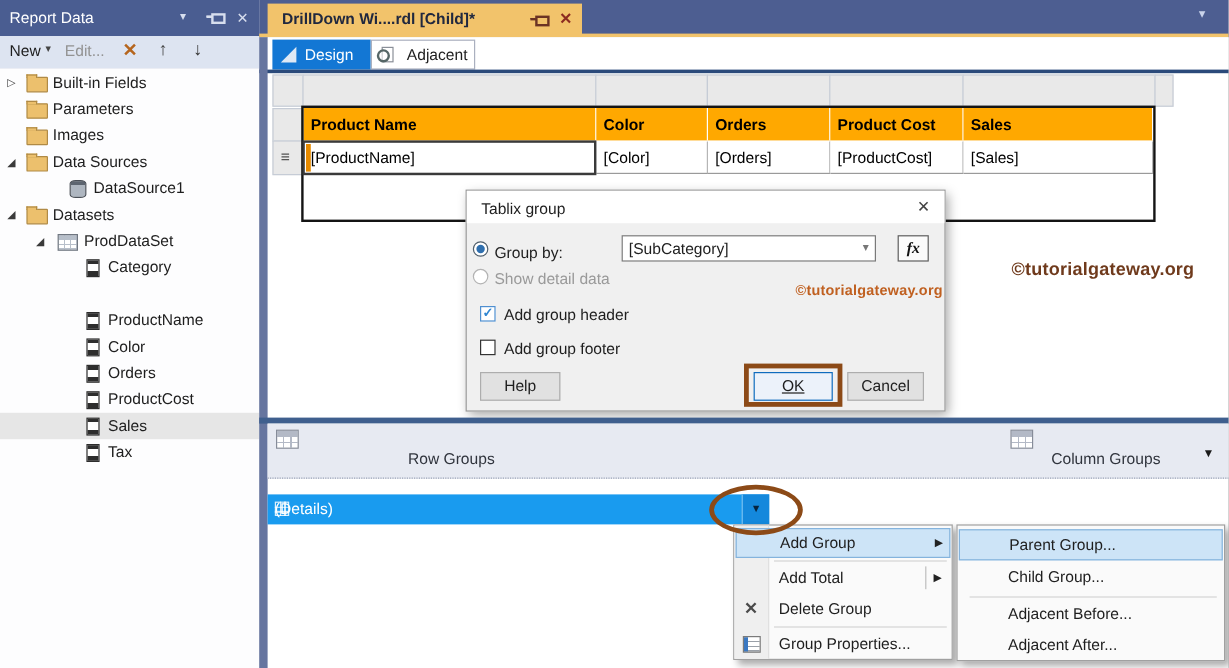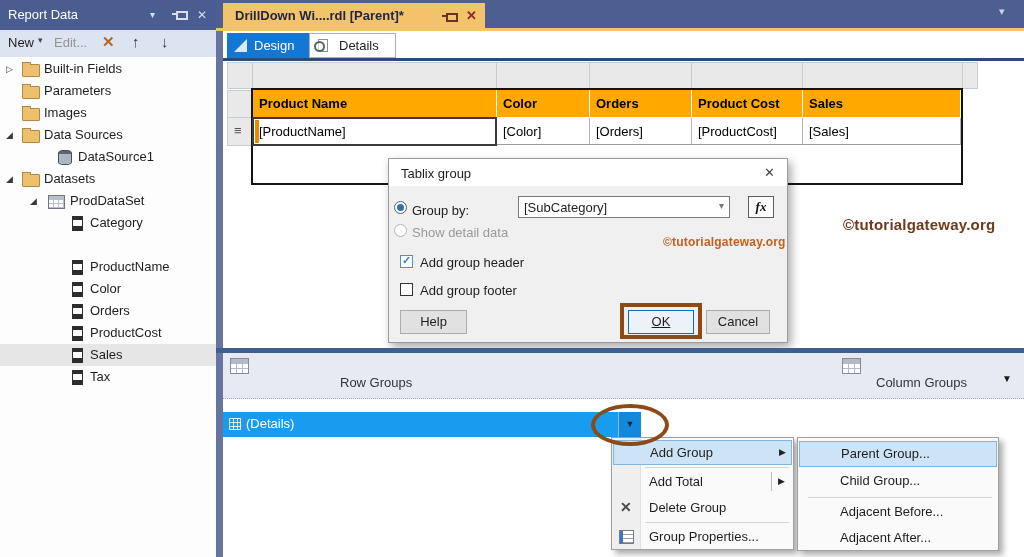--- a/index.html
+++ b/index.html
@@ -85,21 +85,21 @@
 
   
   .hsplit{left:216px;top:348px;width:808px;height:5px;background:#3f5f8e;}
   .gp-hdr{left:223px;top:353px;width:801px;height:46px;background:#e7eaf2;border-bottom:1px dotted #99a1b5;box-sizing:border-box;}
   .i-grid{position:absolute;width:19px;height:16px;background:#fff;border:1px solid #868c99;box-sizing:border-box;
           background-image:linear-gradient(#b3b9c6 4px,rgba(0,0,0,0) 4px),
           repeating-linear-gradient(to right,rgba(0,0,0,0) 0 5px,#b3b9c6 5px 6px),
           repeating-linear-gradient(to bottom,rgba(0,0,0,0) 0 4px,#b3b9c6 4px 5px);}
   .gp-lbl{position:absolute;font-size:13px;color:#30343d;}
   .details-bar{left:223px;top:412px;width:418px;height:25px;background:#199bef;}
-  .details-bar .dlabel{position:absolute;left:23px;top:4px;color:#fff;font-size:13px;}
+  .details-bar .dlabel{position:absolute;left:6px;top:4px;color:#fff;font-size:13px;}
   .i-details{position:absolute;left:6px;top:6px;width:12px;height:12px;border:1px solid rgba(255,255,255,.85);box-sizing:border-box;
           background-image:repeating-linear-gradient(to right,rgba(255,255,255,0) 0 3px,rgba(255,255,255,.8) 3px 4px),
           repeating-linear-gradient(to bottom,rgba(255,255,255,0) 0 3px,rgba(255,255,255,.8) 3px 4px);}
   .dd-btn{position:absolute;left:395px;top:0;width:23px;height:25px;background:#1488dc;border-left:1px solid #7cc4f4;
           box-sizing:border-box;text-align:center;line-height:25px;font-size:9px;color:#07243f;}
 
   
   .menu{background:#fafafa;border:1px solid #a0a0a0;box-shadow:4px 4px 6px rgba(0,0,0,.33);box-sizing:border-box;z-index:30;}
   .menu .gutter{position:absolute;left:0;top:0;bottom:0;width:28px;background:#efefef;border-right:1px solid #e0e0e0;}
   .mi{position:absolute;left:1px;right:1px;height:25px;line-height:25px;font-size:13px;color:#1e1e1e;}
@@ -198,34 +198,34 @@
     </div>
     <div class="tree-row" style="top:309px;">
       <span class="abs i-field" style="left:72px;"></span>
       <span class="lbl" style="left:90px;">Tax</span>
     </div>
   </div>
 
   <div class="abs tabwell"></div>
   <div class="abs orange-strip"></div>
   <div class="abs doc-tab">
-    <span class="t">DrillDown Wi....rdl [Parent]*</span>
+    <span class="t">DrillDown Wi....rdl [Child]*</span>
     <span class="abs i-pin dark" style="left:223px;top:10px;"></span>
     <span class="abs" style="left:243px;top:5px;font-size:13px;font-weight:bold;color:#8b2a20;">✕</span>
   </div>
   <span class="abs" style="left:999px;top:5px;font-size:11px;color:#c9d3ea;">▾</span>
 
   <div class="abs viewrow">
     <div class="vtab design">
       <span class="i-design"></span>
       <span style="position:absolute;left:27px;">Design</span>
     </div>
     <div class="vtab preview">
       <span class="i-preview"></span>
-      <span style="position:absolute;left:29px;">Details</span>
+      <span style="position:absolute;left:29px;">Adjacent</span>
     </div>
   </div>
   <div class="abs blue-line"></div>
   <div class="abs vsplit"></div>
 
   <div class="hcell" style="left:227px;top:62px;width:26px;height:27px;"></div>
   <div class="hcell" style="left:252px;top:62px;width:245px;height:27px;"></div>
   <div class="hcell" style="left:496px;top:62px;width:94px;height:27px;"></div>
   <div class="hcell" style="left:589px;top:62px;width:103px;height:27px;"></div>
   <div class="hcell" style="left:691px;top:62px;width:112px;height:27px;"></div>
@@ -314,21 +314,21 @@
       <span class="x-icon" style="left:7px;">✕</span>
       <span class="t" style="left:36px;">Delete Group</span>
     </div>
     <div class="msep" style="left:33px;right:4px;top:84px;"></div>
     <div class="mi" style="top:86px;">
       <span class="prop-icon" style="left:6px;top:6px;"></span>
       <span class="t" style="left:36px;">Group Properties...</span>
     </div>
   </div>
 
-  <div class="abs menu" style="left:797px;top:437px;width:202px;height:114px;">
+  <div class="abs menu" style="left:797px;top:437px;width:224px;height:114px;">
     <div class="mi hl" style="top:3px;height:26px;line-height:24px;">
       <span class="t" style="left:41px;">Parent Group...</span>
     </div>
     <div class="mi" style="top:30px;height:26px;line-height:26px;">
       <span class="t" style="left:41px;">Child Group...</span>
     </div>
     <div class="msep" style="left:10px;right:6px;top:59px;"></div>
     <div class="mi" style="top:61px;height:26px;line-height:26px;">
       <span class="t" style="left:41px;">Adjacent Before...</span>
     </div>

